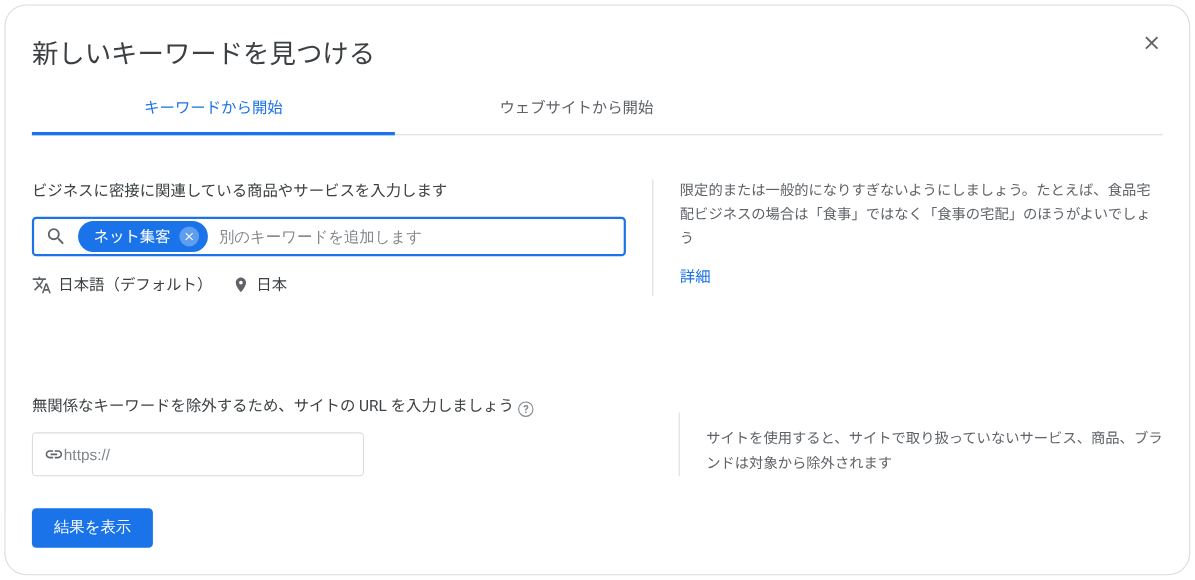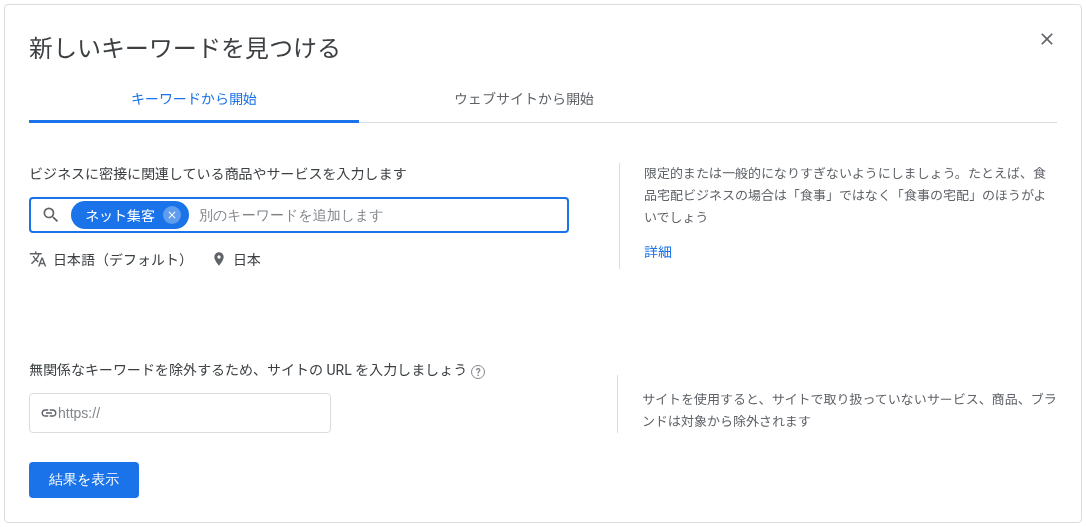--- a/index.html
+++ b/index.html
@@ -4,21 +4,21 @@
   <style>
     * { box-sizing: border-box; margin: 0; padding: 0; }
     body {
       font-family: "Roboto", "Noto Sans JP", -apple-system, sans-serif;
       background: #fff;
       color: #3c4043;
       font-size: 14px;
     }
     .dialog {
       border: 1px solid #dadce0;
-      border-radius: 4px;
+      border-radius: 20px;
       margin: 4px;
       padding: 24px 24px 24px 24px;
       position: relative;
       width: 1078px;
       height: 519px;
     }
     .header {
       display: flex;
       align-items: flex-start;
       justify-content: space-between;
@@ -56,21 +56,21 @@
     }
     .tab.active::after {
       content: "";
       position: absolute;
       left: 0; right: 0; bottom: -1px;
       height: 3px;
       background: #1a73e8;
     }
     .content {
       display: flex;
-      gap: 50px;
+      gap: 24px;
       margin-top: 40px;
     }
     .left { flex: 0 0 540px; }
     .right { flex: 1; }
     .section-label {
       font-size: 14px;
       color: #3c4043;
       margin-bottom: 14px;
     }
     .keyword-input {

